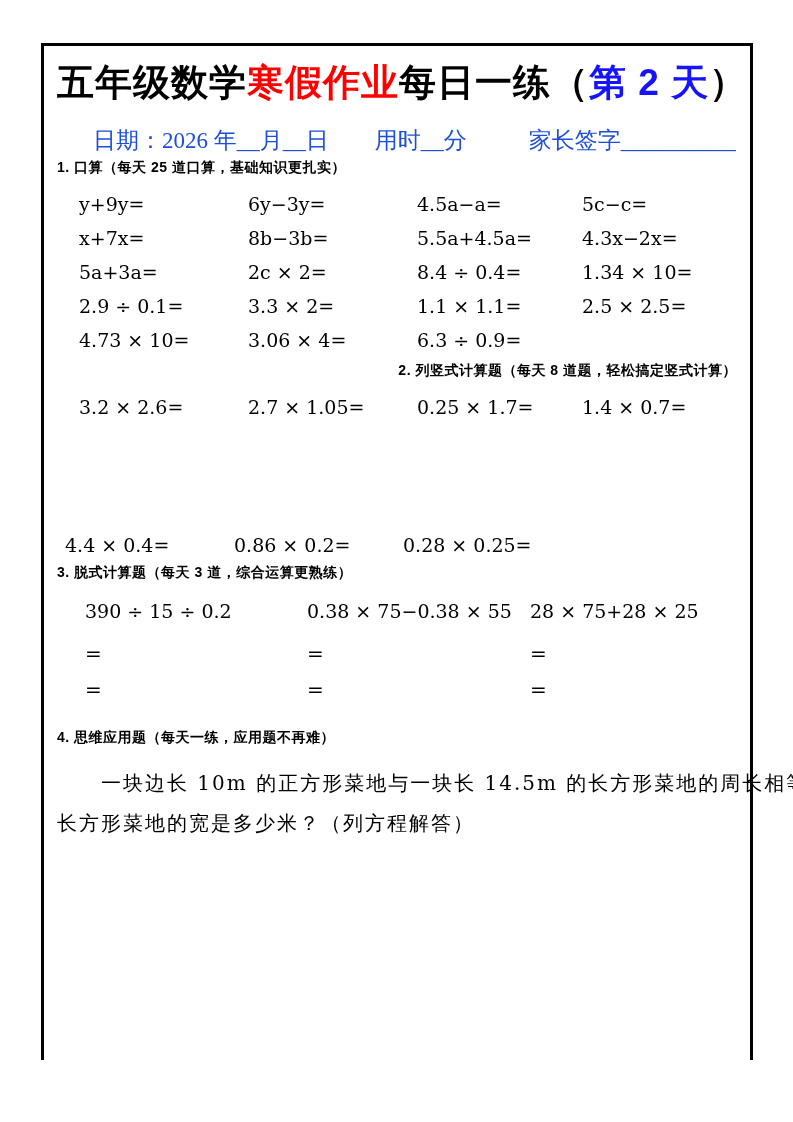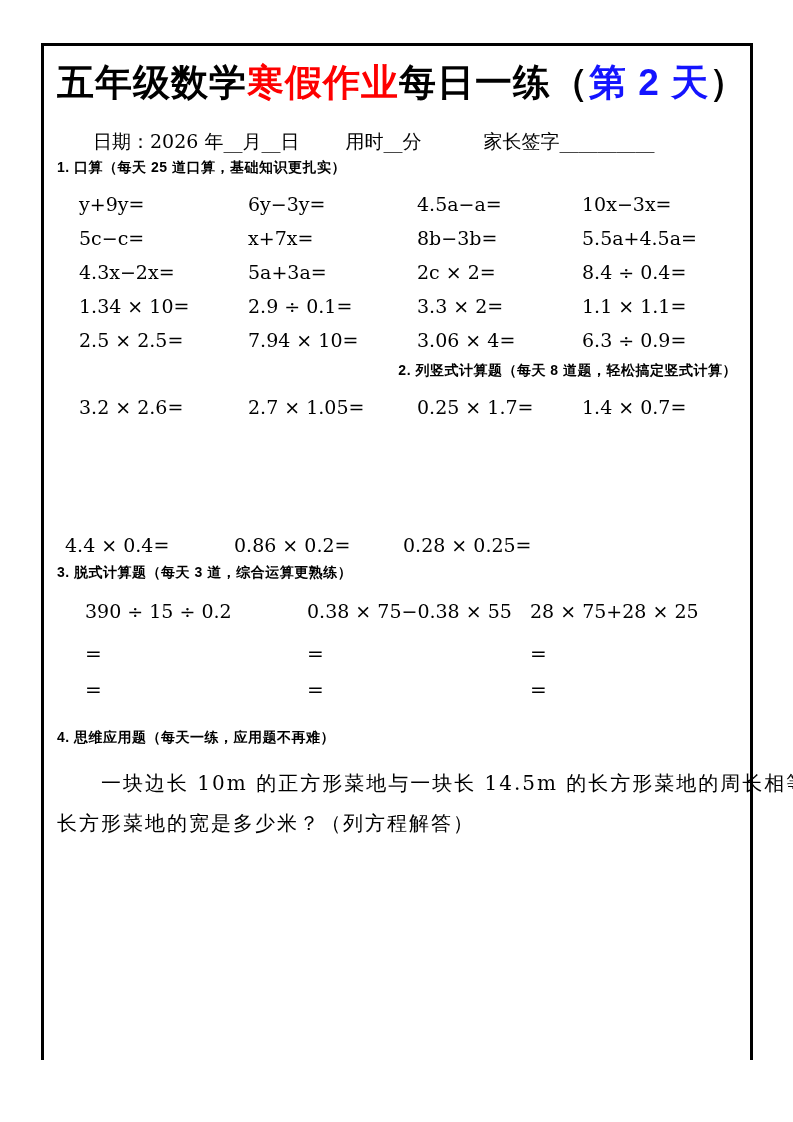--- a/index.html
+++ b/index.html
@@ -34,24 +34,25 @@
     font-size: 37px;
     line-height: 46px;
     letter-spacing: 1px;
     color: #000000;
     white-space: nowrap;
   }
   .title .t-red  { color: #fe0000; }
   .title .t-blue { color: #1414ff; }
   .meta {
     margin: 22px 0 0 36px;
-    font-size: 19px;
+    font-size: 23px;
     line-height: 26px;
-    color: #000000;
+    color: #1d4ed8;
     white-space: nowrap;
+    font-family: Liberation Serif, serif;
   }
   .meta .m-date { margin-right: 46px; }
   .meta .m-time { margin-right: 62px; }
   h2.sec-head {
     margin: 0;
     font-family: "Liberation Sans", "DejaVu Sans", sans-serif;
     font-weight: 700;
     font-size: 14px;
     line-height: 27px;
     color: #000000;
@@ -112,35 +113,34 @@
     <div class="meta">
       <span class="m-date">日期：2026 年__月__日</span><span class="m-time">用时__分</span><span class="m-sign">家长签字__________</span>
     </div>
 
     <section>
       <h2 class="sec-head h-oral">1. 口算（每天 25 道口算，基础知识更扎实）</h2>
       <div class="grid4 grid-oral">
         <div class="prob">y+9y=</div>
         <div class="prob">6y−3y=</div>
         <div class="prob">4.5a−a=</div>
-        <div class="prob">10x−3x=</div>
         <div class="prob">5c−c=</div>
         <div class="prob">x+7x=</div>
         <div class="prob">8b−3b=</div>
         <div class="prob">5.5a+4.5a=</div>
         <div class="prob">4.3x−2x=</div>
         <div class="prob">5a+3a=</div>
         <div class="prob">2c × 2=</div>
         <div class="prob">8.4 ÷ 0.4=</div>
         <div class="prob">1.34 × 10=</div>
         <div class="prob">2.9 ÷ 0.1=</div>
         <div class="prob">3.3 × 2=</div>
         <div class="prob">1.1 × 1.1=</div>
         <div class="prob">2.5 × 2.5=</div>
-        <div class="prob">7.94 × 10=</div>
+        <div class="prob">4.73 × 10=</div>
         <div class="prob">3.06 × 4=</div>
         <div class="prob">6.3 ÷ 0.9=</div>
       </div>
     </section>
 
     <section>
       <h2 class="sec-head h-vert">2. 列竖式计算题（每天 8 道题，轻松搞定竖式计算）</h2>
       <div class="grid4 grid-vert-r1">
         <div class="prob">3.2 × 2.6=</div>
         <div class="prob">2.7 × 1.05=</div>

